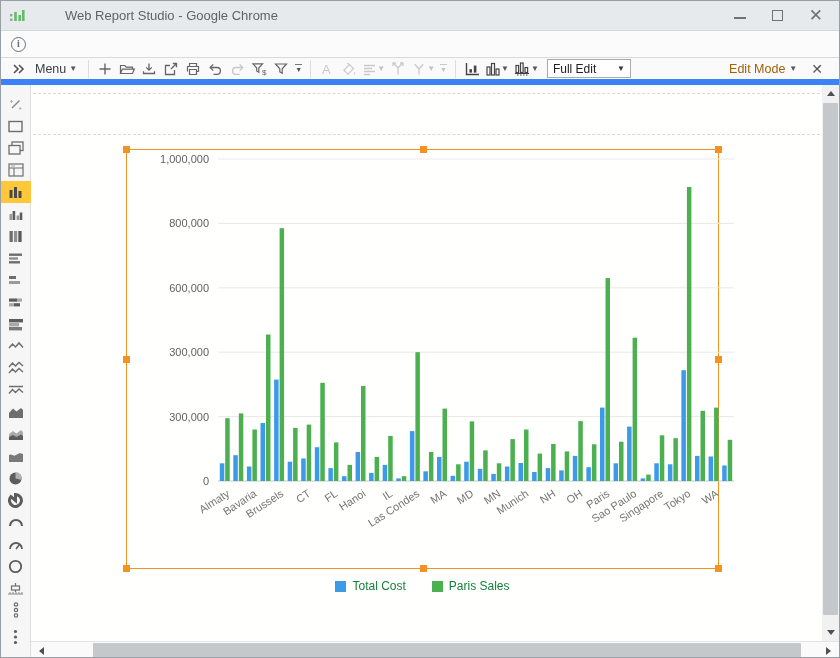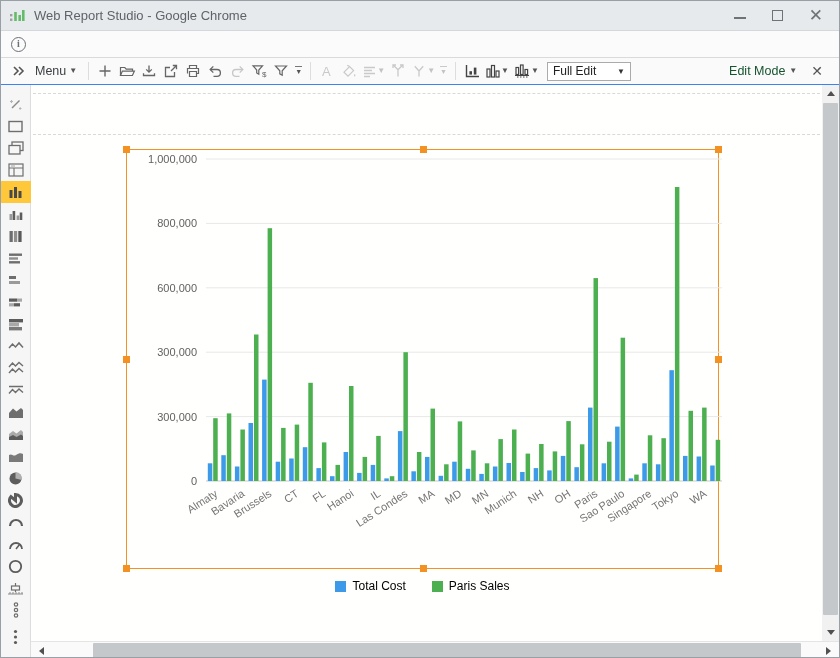--- a/index.html
+++ b/index.html
@@ -2,51 +2,51 @@
 <html><head>
 <meta charset="utf-8">
 <style>
   * { margin:0; padding:0; box-sizing:border-box; }
   html,body { width:840px; height:658px; font-family:"Liberation Sans", sans-serif; background:#fff; }
   .window { width:840px; height:658px; border:1px solid #98a0a6; background:#fff; position:relative; overflow:hidden; }
 
   
   .titlebar { height:30px; background:#e7eaed; display:flex; align-items:center; padding:0 8px; border-bottom:1px solid #d5d8db; }
   .app-icon { width:16px; height:16px; margin-right:9px; }
-  .title-text { font-size:13px; color:#5f6368; flex:1; }
+  .title-text { font-size:13px; color:#5f6368; flex:1;margin-left:31px; }
   .win-controls { display:flex; align-items:center; gap:26px; padding-right:8px; }
   .win-btn { color:#6f7377; font-size:14px; line-height:14px; cursor:default; }
   .win-btn.min { border-bottom:2px solid #6f7377; width:12px; height:7px; }
   .win-btn.max { border:1.5px solid #6f7377; width:11px; height:11px; }
   .win-btn.close { font-size:17px; }
 
   
   .urlbar { height:27px; background:#fbfbfb; border-bottom:1px solid #d8dadc; display:flex; align-items:center; padding:0 10px; }
   .info-icon { width:15px; height:15px; border:1.5px solid #6b7075; border-radius:50%; color:#6b7075; font-size:10px; font-weight:bold; text-align:center; line-height:12px; margin-right:11px; font-family:"Liberation Serif", serif; }
   .url-text { font-size:13.5px; color:#202124; letter-spacing:.1px; }
   .url-text .path { color:#3c4043; }
 
   
-  .toolbar { height:27px; background:#fafafa; border-bottom:1px solid #3b82f6; display:flex; align-items:center; padding:0 6px; }
+  .toolbar { height:27px; background:#fafafa; border-bottom:6px solid #3b82f6; display:flex; align-items:center; padding:0 6px; }
   .tb-btn { display:flex; align-items:center; justify-content:center; height:23px; min-width:22px; padding:0 2px; cursor:pointer; }
   .tb-btn svg { display:block; }
   .tb-text { font-size:12.5px; color:#3c4043; }
   .menu-btn { padding:0 6px; gap:3px; }
   .caret { font-size:8px; color:#555; line-height:8px; }
   .caret.dim { color:#c3c3c3; }
   .tb-sep { width:1px; height:18px; background:#ddd; margin:0 5px; }
   .more-dd { display:flex; flex-direction:column; align-items:center; margin:0 3px; cursor:pointer; }
   .more-dd .bar { width:7px; border-top:1.5px solid #777; margin-bottom:1px; }
   .more-dd .caret { font-size:7px; }
   .select-box { width:84px; height:19px; border:1px solid #ababab; background:#fff; display:flex; align-items:center; justify-content:space-between; padding:0 5px; margin-left:6px; cursor:pointer; }
   .select-box .val { font-size:12px; color:#222; }
   .select-box .arrow { font-size:8px; color:#333; }
   .tb-spacer { flex:1; }
   .edit-mode { display:flex; align-items:center; gap:4px; padding:0 10px; cursor:pointer; }
-  .edit-mode .lbl { font-size:12.5px; color:#14532d; }
+  .edit-mode .lbl { font-size:12.5px; color:#a16207; }
   .tb-close { font-size:14px; color:#555; padding:0 10px 0 4px; cursor:pointer; }
 
   
   .main { display:flex; height:573px; }
   .sidebar { width:30px; background:#f6f6f6; border-right:1px solid #ddd; display:flex; flex-direction:column; align-items:center; padding-top:8px; }
   .tool { width:30px; height:22px; display:flex; align-items:center; justify-content:center; cursor:pointer; }
   .tool svg { display:block; }
   .tool.selected { background:#fec83a; }
   .tool-ellipsis { margin-top:auto; margin-bottom:10px; }
 
@@ -65,27 +65,27 @@
   .vthumb { position:absolute; left:1px; width:15px; background:#c5c8ca; border-radius:1px; }
 
   
   .hscroll { height:17px; width:808px; background:#fafafa; border-top:1px solid #e4e4e4; position:relative; }
   .hscroll .arr { position:absolute; top:0; width:17px; height:17px; display:flex; align-items:center; justify-content:center; }
   .hthumb { position:absolute; top:1px; height:15px; background:#c5c8ca; border-radius:1px; }
 
   
   .chart-frame { position:absolute; left:95px; top:64px; width:593px; height:420px; border:1px solid #f39222; }
   .handle { position:absolute; width:7px; height:7px; background:#f39222; }
-  .chart-mount { position:absolute; left:4px; top:0; width:593px; height:420px; }
+  .chart-mount { position:absolute; left:16px; top:0; width:593px; height:420px; }
   .ylab { position:absolute; font-size:11px; color:#616161; text-align:right; width:66px; }
   .xlab { position:absolute; font-size:11px; color:#757575; width:86px; text-align:right; transform:rotate(-33deg); transform-origin:100% 0; white-space:nowrap; }
   .legend { position:absolute; left:95px; top:494px; width:593px; display:flex; justify-content:center; gap:26px; }
   .legend-item { display:flex; align-items:center; gap:6px; }
   .legend-swatch { width:11px; height:11px; }
-  .legend-label { font-size:12px; color:#000000; }
+  .legend-label { font-size:12px; color:#15803d; }
 </style>
 </head>
 <body>
 
 <div class="window">
 
   <div class="titlebar">
     <svg class="app-icon" viewBox="0 0 16 16">
       <rect x="1" y="6" width="2.4" height="2.4" fill="#9e9e9e"></rect>
       <rect x="1" y="10.5" width="2.4" height="2.4" fill="#9e9e9e"></rect>

